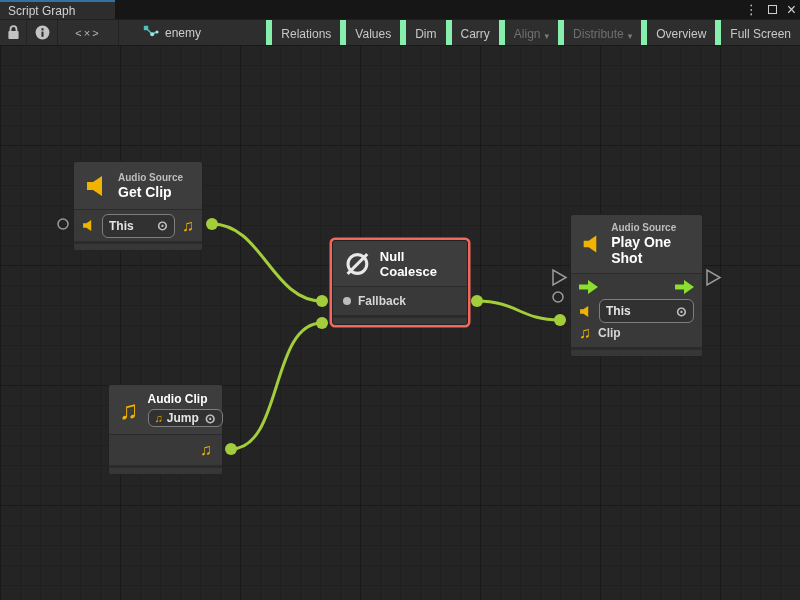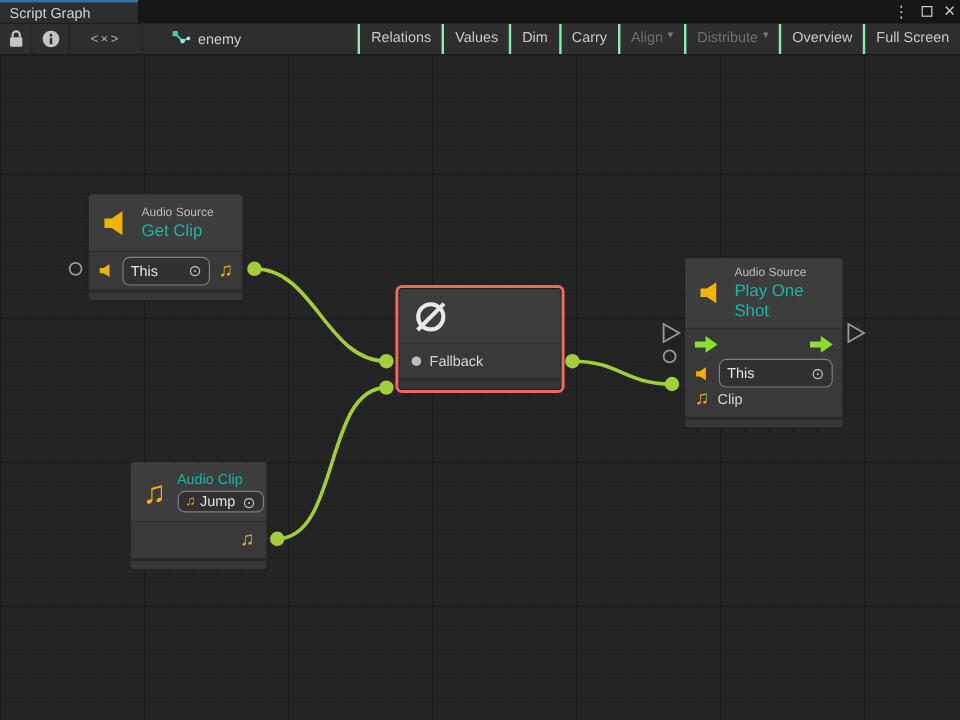--- a/index.html
+++ b/index.html
@@ -21,46 +21,46 @@
     display:flex; align-items:stretch; color:#c6c6c6; font-size:12px; flex:0 0 auto; }
   .tb-cell { display:flex; align-items:center; justify-content:center; background:none; border:none; color:#c0c0c0; cursor:pointer; }
   .tb-sep { width:1px; background:#232323; }
   .code-glyph { font-size:11px; letter-spacing:2px; color:#b4b4b4; }
   .graph-ref { display:flex; align-items:center; gap:6px; margin-left:24px; color:#cccccc; cursor:pointer; }
   .zoom-group { display:flex; align-items:center; margin-left:42px; gap:8px; color:#bdbdbd; }
   .slider { position:relative; width:88px; height:14px; cursor:pointer; }
   .slider .track { position:absolute; left:0; right:0; top:6px; height:2px; background:#686868; }
   .slider .handle { position:absolute; right:2px; top:1px; width:12px; height:12px; border-radius:50%; background:#959595; }
   .tb-buttons { margin-left:auto; display:flex; align-items:stretch; }
-  .tb-btn { display:flex; align-items:flex-start; gap:4px; padding:4px 9px; background:none; border:none;
-    border-left:2px solid #86efac; color:#c8c8c8; font-size:12px; cursor:pointer; white-space:nowrap; }
+  .tb-btn { display:flex; align-items:flex-end; gap:4px; padding:4px 9px; background:none; border:none;
+    border-left:6px solid #86efac; color:#c8c8c8; font-size:12px; cursor:pointer; white-space:nowrap; }
   .tb-btn.disabled { color:#6f6f6f; cursor:default; }
   .tb-btn .dd { font-size:9px; color:#7a7a7a; }
 
   
   .canvas { position:relative; flex:1; background-color:#242424;
     background-image:
       linear-gradient(#191919 1px, transparent 1px),
       linear-gradient(90deg,#191919 1px, transparent 1px),
       linear-gradient(#1f1f1f 1px, transparent 1px),
       linear-gradient(90deg,#1f1f1f 1px, transparent 1px);
     background-size:120px 120px,120px 120px,20px 20px,20px 20px;
     background-position:0 99px, 0 0, 0 19px, 0 0; }
 
   svg.overlay { position:absolute; left:0; top:0; width:800px; height:554px; z-index:1; pointer-events:none; }
   svg.overlay path.wire { pointer-events:stroke; }
 
   
-  .node { position:absolute; z-index:2; background:#393939; border:1px solid #222222; border-radius:3px; cursor:default; }
+  .node { position:absolute; z-index:2; background:#393939; border:1px solid #222222; border-radius:3px; cursor:default;font-weight:bold; }
   .node.selected { box-shadow:0 0 0 2.5px var(--selection); }
   .node-header { display:flex; align-items:center; gap:9px; padding:7px 11px; background:#3d3d3d;
     border-bottom:1px solid #2b2b2b; border-radius:3px 3px 0 0; min-height:48px; }
   .node-titles { display:flex; flex-direction:column; gap:1px; }
   .node-subtitle { font-size:10px; color:#bdbdbd; }
-  .node-title { font-size:14px; color:#14b8a6; }
+  .node-title { font-size:14px; color:#ffffff; }
   .node-footer { height:9px; background:#373737; border-top:3px solid #2b2b2b; border-radius:0 0 3px 3px; }
   .node-body { background:#393939; }
 
   .port-row { display:flex; align-items:center; gap:7px; padding:0 10px; height:22px; font-size:12px; color:#d6d6d6; }
   .port-dot { width:8px; height:8px; border-radius:50%; background:#bcbcbc; flex:0 0 auto; cursor:crosshair; }
   .spacer { flex:1; }
 
   .obj-field { display:inline-flex; align-items:center; gap:4px; height:24px; padding:0 6px;
     background:#313131; border:1px solid #7e7e7e; border-radius:6px; color:#e4e4e4; font-size:12px; cursor:pointer; }
   .target-glyph { font-size:13px; color:#c2c2c2; line-height:1; margin-left:2px; cursor:pointer; }
@@ -195,20 +195,21 @@
       </div>
       <div class="node-footer"></div>
     </div>
 
     <div class="node selected" style="left:332px; top:194px; width:136px;">
       <div class="node-header" style="min-height:46px">
         <svg width="30" height="30" viewBox="0 0 30 30">
           <circle cx="15" cy="15" r="10.5" fill="none" stroke="#e8e8e8" stroke-width="3.4"></circle>
           <line x1="4" y1="26" x2="26" y2="4" stroke="#e8e8e8" stroke-width="3.4"></line>
         </svg>
+        <span class="node-title" style="font-size:13px">Null Coalesce</span>
       </div>
       <div class="node-body" style="padding:3px 0;">
         <div class="port-row">
           <span class="port-dot"></span>
           <span>Fallback</span>
         </div>
       </div>
       <div class="node-footer"></div>
     </div>
 

